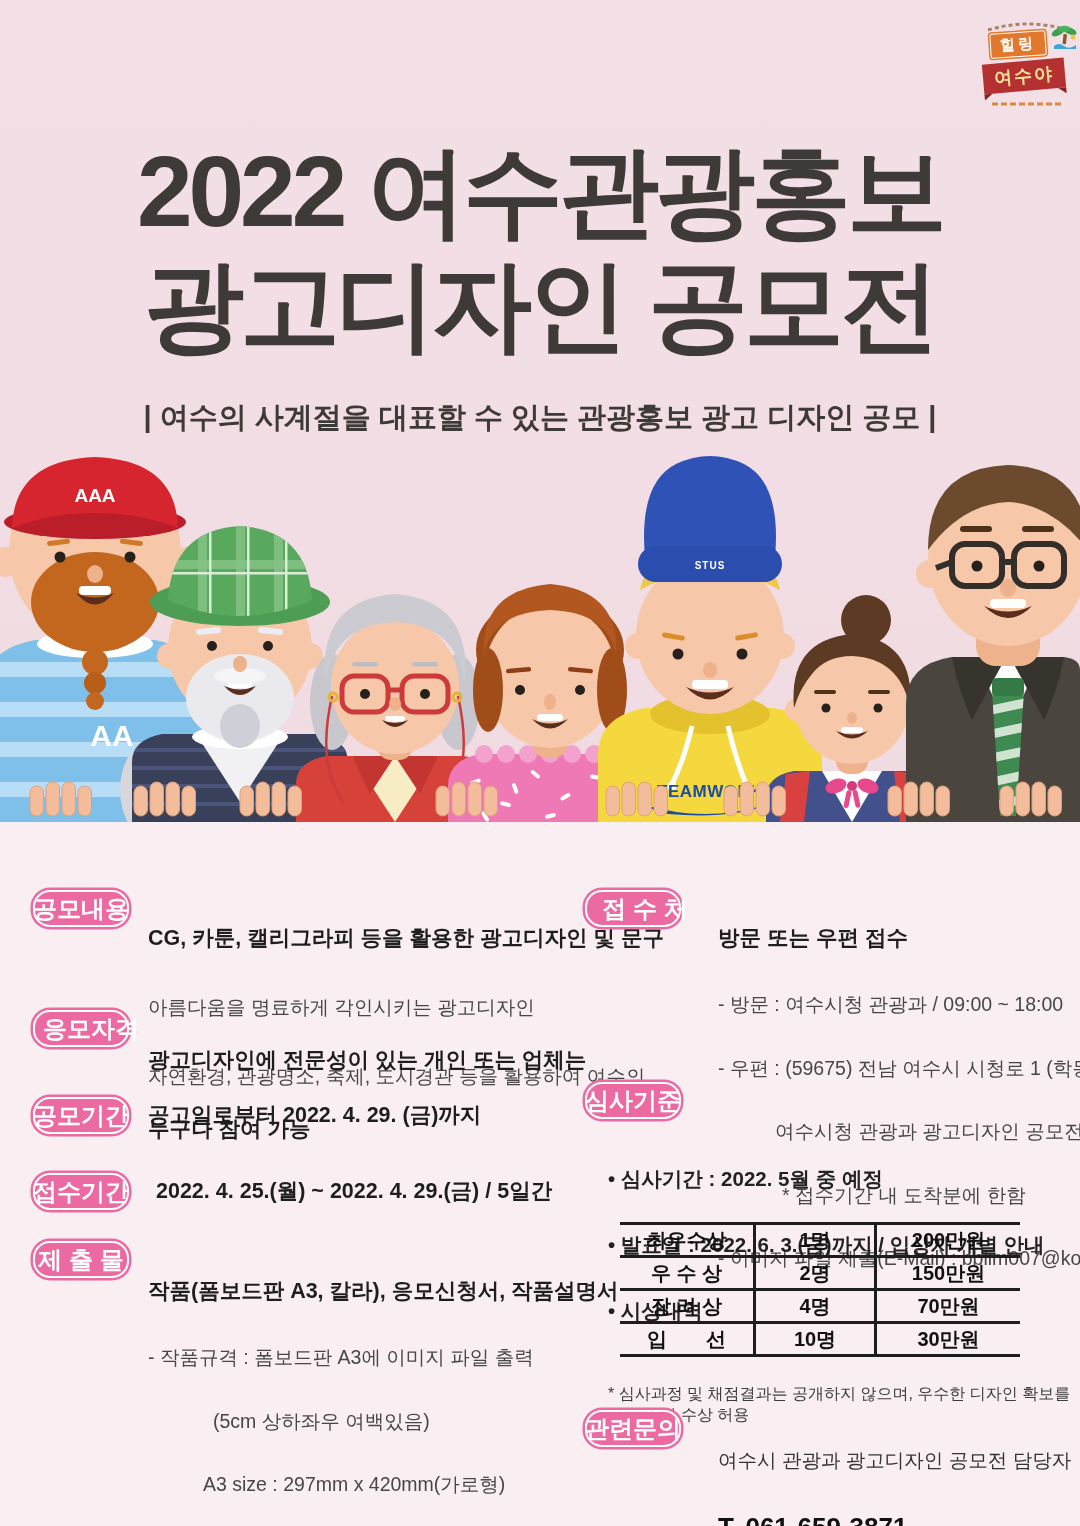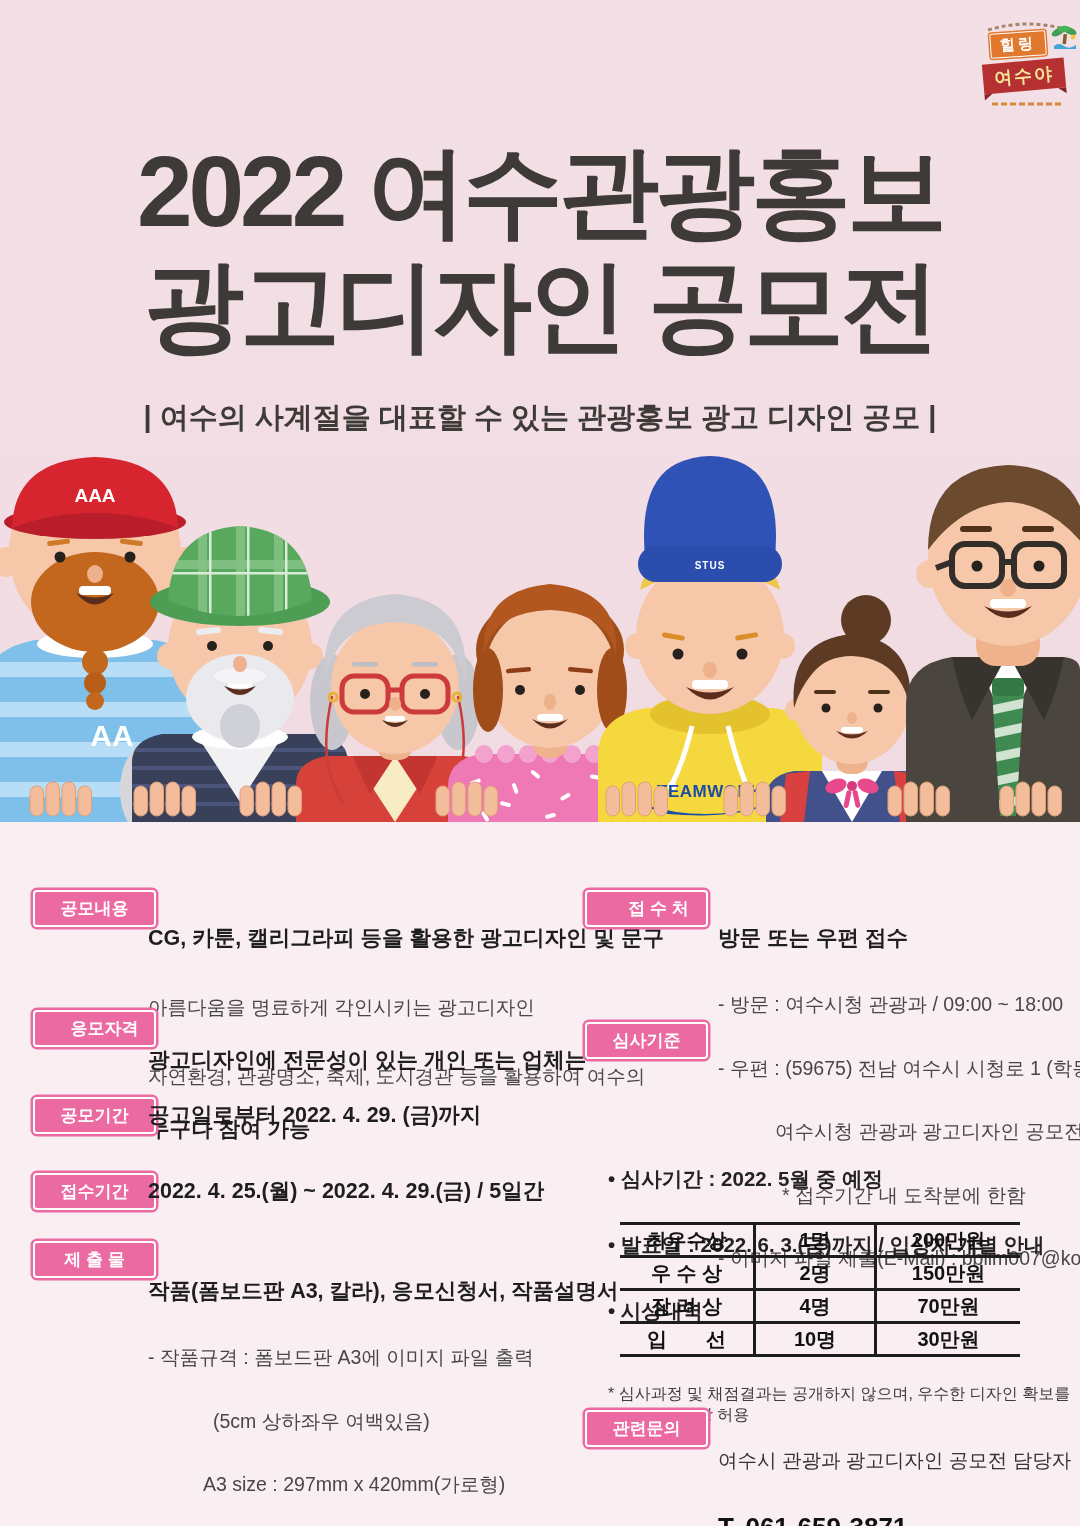--- a/index.html
+++ b/index.html
@@ -42,23 +42,23 @@
   .logo-ribbon2::before, .logo-ribbon2::after {
     content:""; position:absolute; bottom:-6px; border-style:solid;
   }
   .logo-ribbon2::before { left:0; border-width:6px 8px 0 0; border-color:#872222 transparent transparent transparent; }
   .logo-ribbon2::after  { right:0; border-width:0 8px 6px 0; border-color:transparent #872222 transparent transparent; }
   .logo-sub { position:absolute; left:10px; top:84px; }
   
   .people { position:absolute; left:0; top:450px; z-index:2; }
   
   .pill {
-    position:absolute; width:123px; height:37px; border-radius:4px;
+    position:absolute; width:96px; height:37px; border-radius:17px;
     background:#ec6aa2; border:2px solid #fff; box-shadow:0 0 0 2.5px #ec6aa2;
-    color:#fff; font-weight:bold; font-size:17px;
+    color:#fff; font-weight:bold; font-size:24px;
     display:flex; align-items:center; justify-content:center;
     white-space:pre; z-index:4;
   }
   .txt { position:absolute; z-index:4; white-space:pre; }
   .h-bold { font-weight:bold; font-size:21.5px; color:#1e1e1e; line-height:33px; }
   .line { font-size:19.5px; color:#474747; line-height:27.5px; }
   .line-lg { font-size:19.5px; color:#474747; line-height:33px; }
   .bullet { font-weight:bold; font-size:20.5px; color:#222; line-height:30px; }
   .ind-65 { padding-left:65px; }
   .ind-55 { padding-left:55px; }
@@ -419,21 +419,21 @@
   <div class="pill" style="left:33px; top:1010px;padding-left:20px;">응모자격</div>
   <div class="txt" style="left:148px; top:1008px; width:440px;">
     <div class="h-bold">광고디자인에 전문성이 있는 개인 또는 업체는</div>
     <div class="h-bold">누구나 참여 가능</div>
   </div>
 
   <div class="pill" style="left:33px; top:1097px;">공모기간</div>
   <div class="txt h-bold" style="left:148px; top:1099px;">공고일로부터 2022. 4. 29. (금)까지</div>
 
   <div class="pill" style="left:33px; top:1173px;">접수기간</div>
-  <div class="txt h-bold" style="left:148px; top:1175px;">2022. 4. 25.(월) ~ 2022. 4. 29.(금) / 5일간</div>
+  <div class="txt h-bold" style="left:156px; top:1175px;">2022. 4. 25.(월) ~ 2022. 4. 29.(금) / 5일간</div>
 
   <div class="pill" style="left:33px; top:1241px;">제 출 물</div>
   <div class="txt" style="left:148px; top:1239px; width:460px;">
     <div class="h-bold">작품(폼보드판 A3, 칼라), 응모신청서, 작품설명서</div>
     <div class="line">- 작품규격 : 폼보드판 A3에 이미지 파일 출력</div>
     <div class="line ind-65">(5cm 상하좌우 여백있음)</div>
     <div class="line ind-55">A3 size : 297mm x 420mm(가로형)</div>
     
     
     
@@ -444,21 +444,21 @@
   <div class="pill" style="left:585px; top:890px;padding-left:24px;">접 수 처</div>
   <div class="txt" style="left:718px; top:886px; width:360px;">
     <div class="h-bold">방문 또는 우편 접수</div>
     <div class="line">- 방문 : 여수시청 관광과 / 09:00 ~ 18:00</div>
     <div class="line">- 우편 : (59675) 전남 여수시 시청로 1 (학동)</div>
     <div class="line ind-57">여수시청 관광과 광고디자인 공모전  담당자</div>
     <div class="line ind-64">* 접수기간 내 도착분에 한함</div>
     <div class="line">- 이미지 파일 제출(E-Mail) : bblim007@korea.kr</div>
   </div>
 
-  <div class="pill" style="left:585px; top:1022px;">심사기준</div>
+  <div class="pill" style="left:585px; top:1082px;">심사기준</div>
   <div class="txt" style="left:608px; top:1128px; width:420px;">
     <div class="bullet">• 심사기간 : 2022. 5월 중 예정</div>
     <div class="bullet">• 발표일 : 2022. 6. 3.(금)까지 / 입상자 개별 안내</div>
     <div class="bullet">• 시상내역</div>
   </div>
 
   <div class="awards-table">
     <div class="cell">최우수상</div>
     <div class="cell c2">1명</div>
     <div class="cell">200만원</div>

